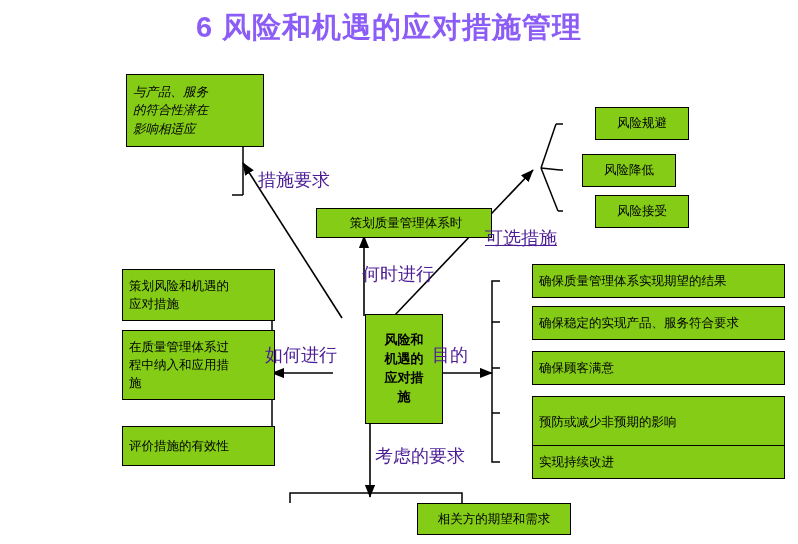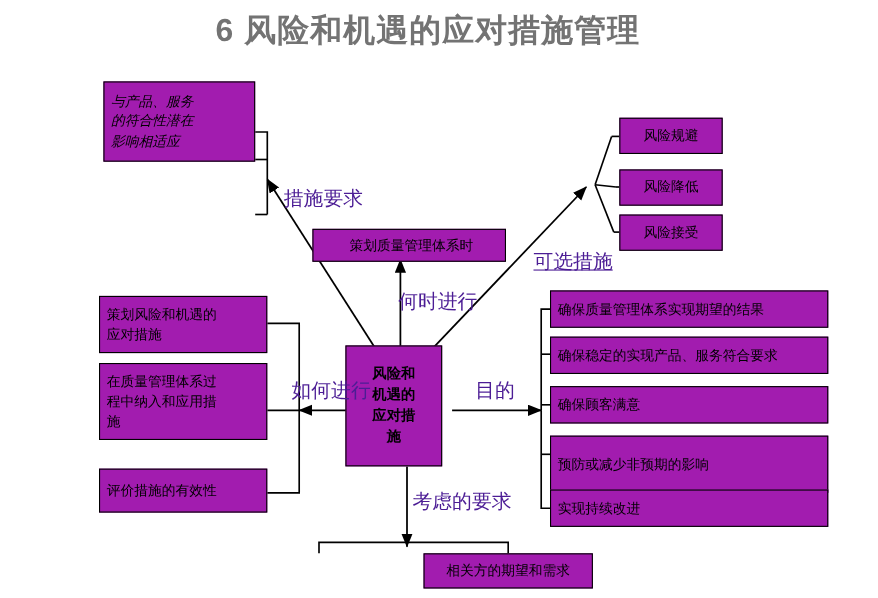--- a/index.html
+++ b/index.html
@@ -18,37 +18,38 @@
     overflow: hidden;
   }
   #title {
     position: absolute;
     left: 0;
     top: 8px;
     width: 778px;
     text-align: center;
     font-size: 29px;
     font-weight: bold;
-    color: #737373;
+    color: #8b5cf6;
     letter-spacing: 1px;
   }
   .box {
     position: absolute;
     box-sizing: border-box;
     border: 1.5px solid #000000;
-    background: #a21caf;
+    background: #84cc16;
     color: #000000;
     font-size: 12.5px;
     line-height: 1.45;
     padding: 4px 6px;
     display: flex;
     align-items: center;
     justify-content: flex-start;
     text-align: left;
     white-space: pre-wrap;
+    margin-left: 32px;
   }
   .box.center {
     justify-content: center;
     text-align: center;
   }
   .box.italic {
     font-style: italic;
   }
   .box.bold {
     font-weight: bold;
@@ -115,40 +116,40 @@
     <path d="M272,373 L272,448 L243,448" stroke="#000000" stroke-width="1.5" fill="none"></path>
     <path d="M272,373 L243,373" stroke="#000000" stroke-width="1.5" fill="none"></path>
 
     <path d="M492,373 L492,281 L500,281" stroke="#000000" stroke-width="1.5" fill="none"></path>
     <path d="M492,373 L492,462 L500,462" stroke="#000000" stroke-width="1.5" fill="none"></path>
     <path d="M492,322 L500,322" stroke="#000000" stroke-width="1.5" fill="none"></path>
     <path d="M492,368 L500,368" stroke="#000000" stroke-width="1.5" fill="none"></path>
     <path d="M492,413 L500,413" stroke="#000000" stroke-width="1.5" fill="none"></path>
   </svg>
 
-  <div class="box center bold" style="left:314px; top:314px; width:88px; height:110px; font-size:13px;">风险和
+  <div class="box center bold" style="left:333px; top:314px; width:78px; height:110px; font-size:13px;">风险和
 机遇的
 应对措
 施</div>
 
   <div class="box italic" style="left:94px; top:74px; width:138px; height:73px;">与产品、服务
 的符合性潜在
 影响相适应</div>
 
   <div class="box" style="left:90px; top:269px; width:153px; height:52px;">策划风险和机遇的
 应对措施</div>
   <div class="box" style="left:90px; top:330px; width:153px; height:70px;">在质量管理体系过
 程中纳入和应用措
 施</div>
   <div class="box" style="left:90px; top:426px; width:153px; height:40px;text-align:center;">评价措施的有效性</div>
 
   <div class="box center" style="left:284px; top:208px; width:176px; height:30px;padding-left:10px;">策划质量管理体系时</div>
 
   <div class="box center" style="left:563px; top:107px; width:94px; height:33px;">风险规避</div>
-  <div class="box center" style="left:563px; top:154px; width:94px; height:33px;">风险降低</div>
+  <div class="box center" style="left:550px; top:154px; width:94px; height:33px;">风险降低</div>
   <div class="box center" style="left:563px; top:195px; width:94px; height:33px;">风险接受</div>
 
   <div class="box" style="left:500px; top:264px; width:253px; height:34px;">确保质量管理体系实现期望的结果</div>
   <div class="box" style="left:500px; top:306px; width:253px; height:34px;">确保稳定的实现产品、服务符合要求</div>
   <div class="box" style="left:500px; top:351px; width:253px; height:34px;">确保顾客满意</div>
   <div class="box" style="left:500px; top:396px; width:253px; height:52px;">预防或减少非预期的影响</div>
   <div class="box" style="left:500px; top:445px; width:253px; height:34px;">实现持续改进</div>
 
   <div class="box center" style="left:385px; top:503px; width:154px; height:32px;">相关方的期望和需求</div>
 

